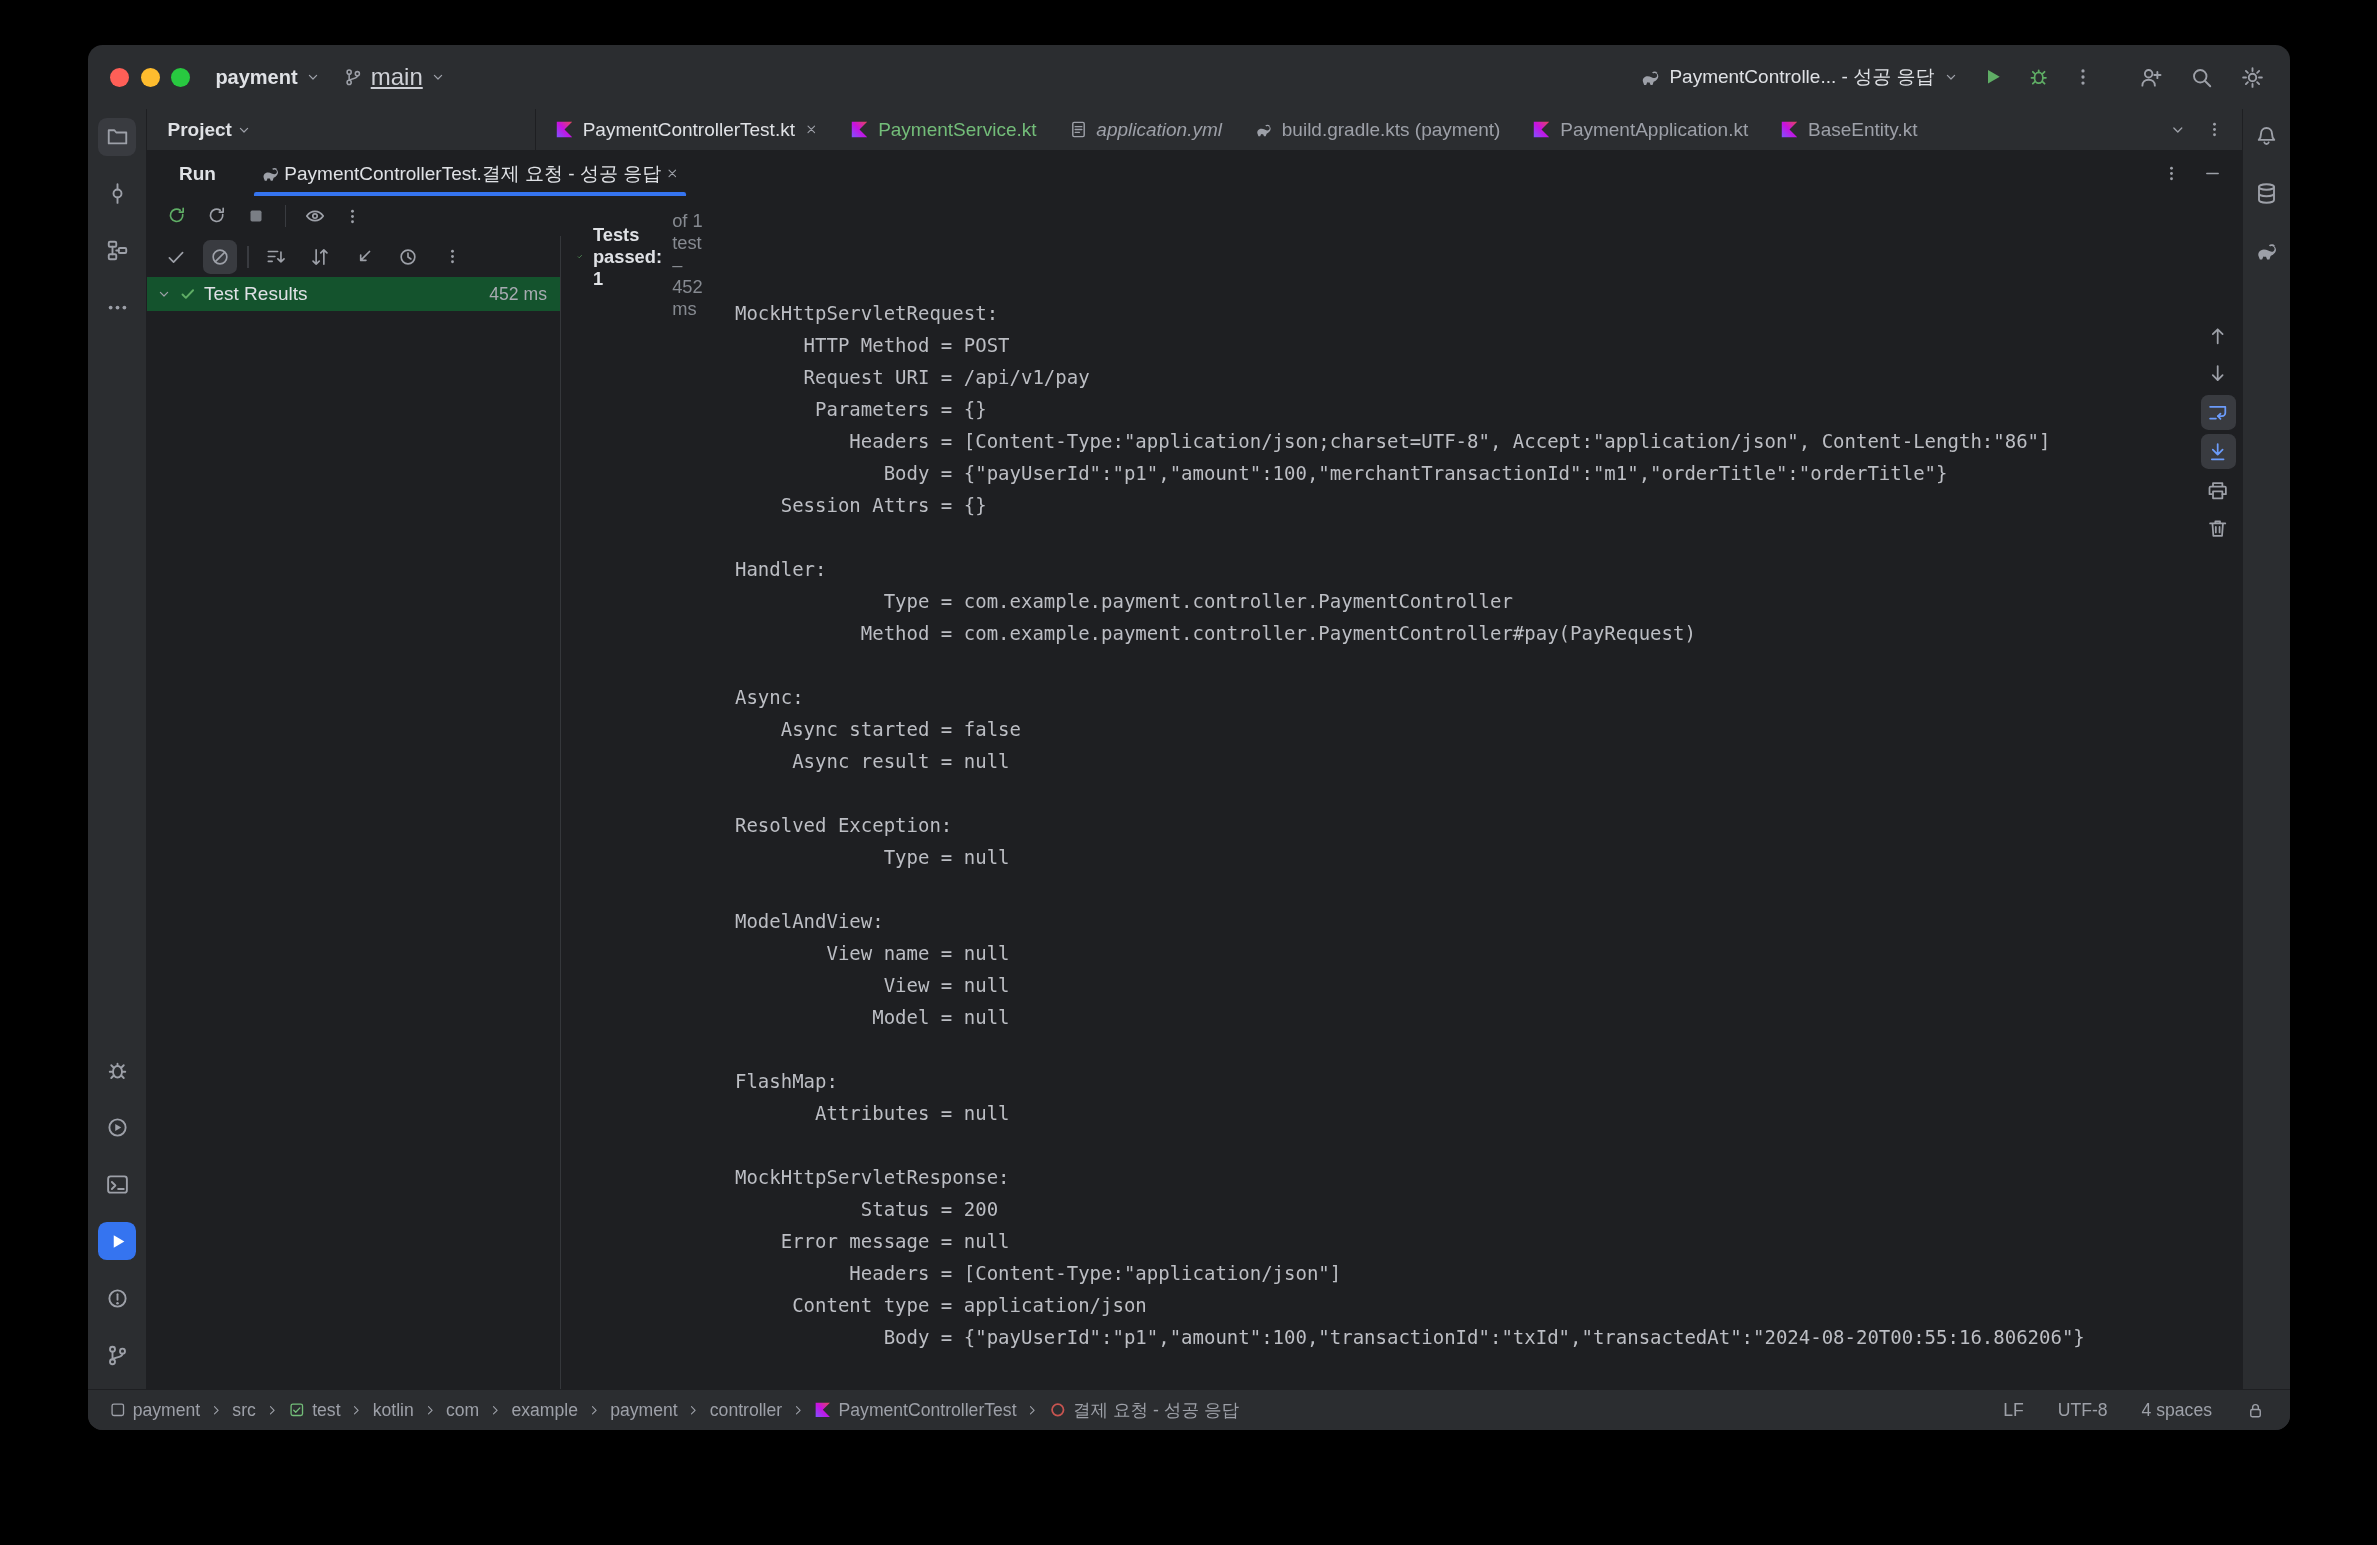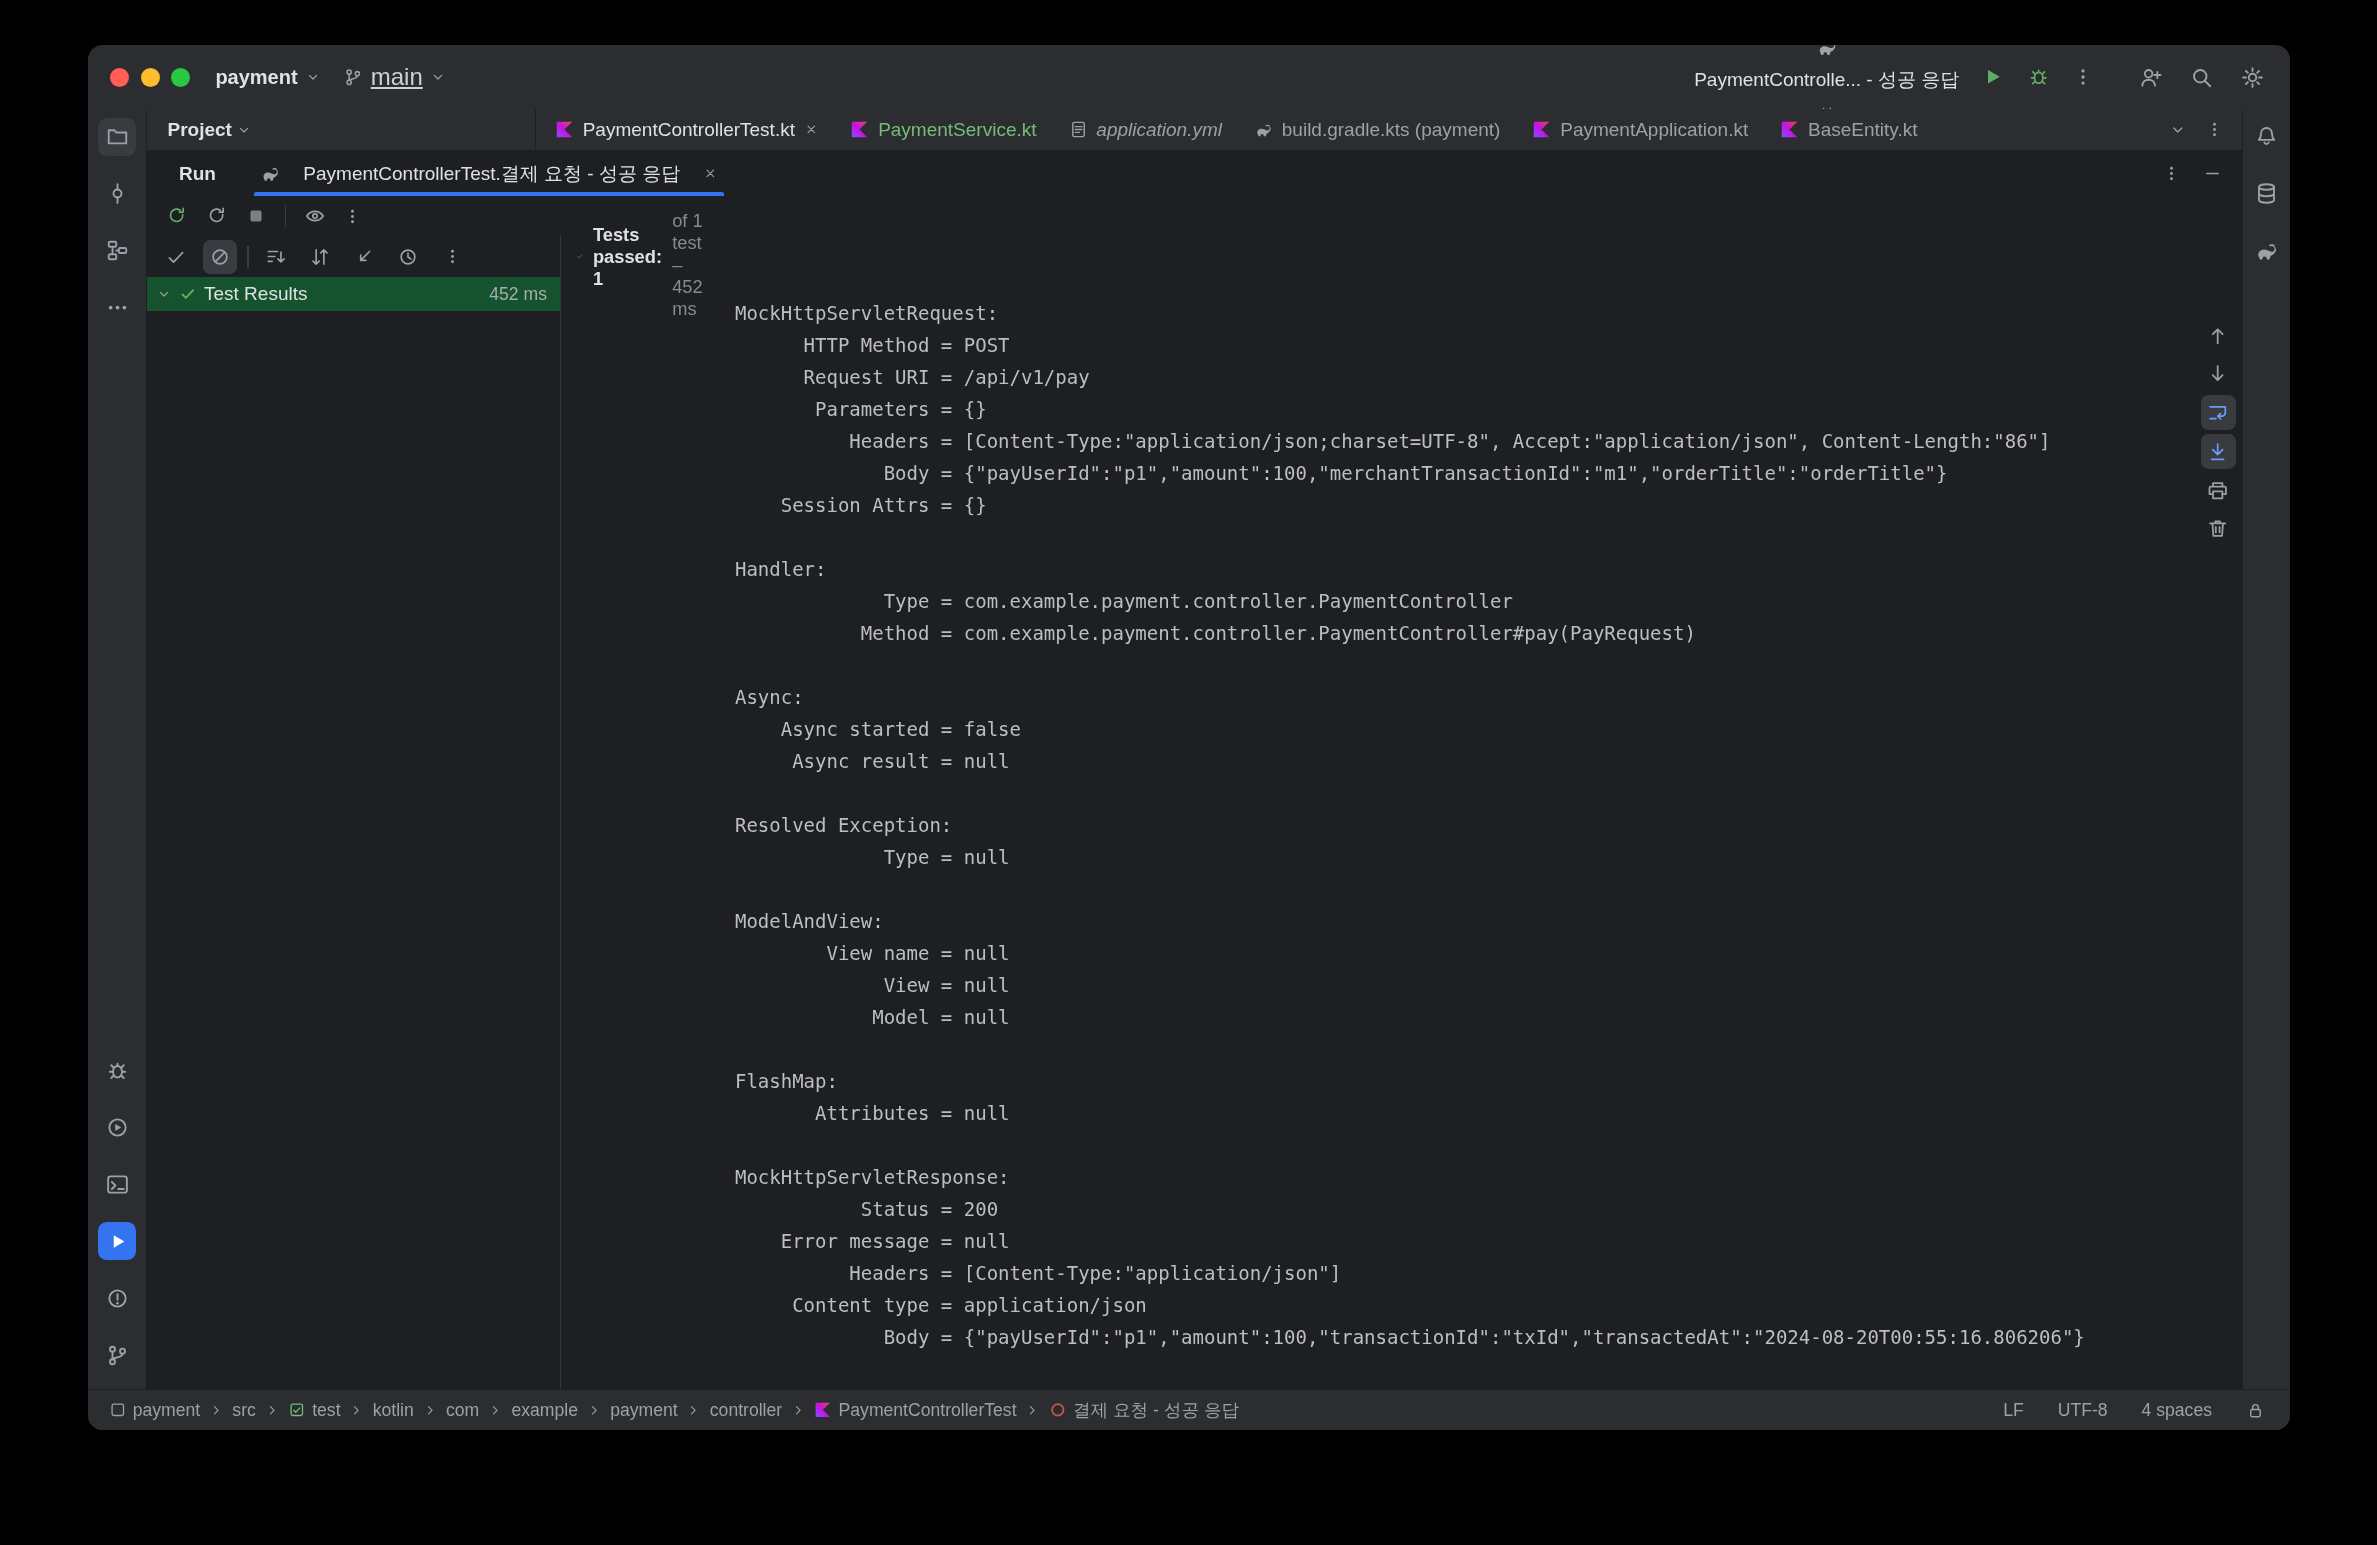--- a/index.html
+++ b/index.html
@@ -18,21 +18,21 @@
 
   
   .titlebar{height:64px;flex:0 0 64px;display:flex;align-items:center;padding:0 25px 0 22px;}
   .traffic{display:flex;gap:11.7px;margin-right:25px;}
   .light{width:19px;height:19px;border-radius:50%;}
   .light.red{background:#ff5f57}.light.yellow{background:#febc2e}.light.green{background:#28c840}
   .tb-group{display:flex;align-items:center;gap:7.3px;color:#dfe1e5;font-size:20px;}
   .tb-group .name{font-weight:600;}
   .tb-branch{margin-left:22px;color:#ced0d6;font-size:24px;font-weight:400;text-decoration:underline;}
   .tb-right{margin-left:auto;display:flex;align-items:center;gap:22px;}
-  .tb-runconfig{display:flex;align-items:center;gap:8.8px;color:#dfe1e5;font-size:19px;flex-direction:column;}
+  .tb-runconfig{display:flex;align-items:center;gap:8.8px;color:#dfe1e5;font-size:19px;}
   .tb-tools{display:flex;align-items:center;gap:26px;margin-left:22px;}
 
   
   .main{flex:1;display:flex;min-height:0;}
   .stripe{width:59px;flex:0 0 59px;background:#2b2d30;display:flex;flex-direction:column;align-items:center;gap:19px;padding:8.8px 0 14.6px;}
   .stripe.left{border-right:0.7px solid #1e1f22;}
   .stripe.right{width:48px;flex:0 0 48px;border-left:0.7px solid #1e1f22;}
   .stripe-btn{width:38px;height:38px;border-radius:8.8px;display:flex;align-items:center;justify-content:center;}
   .stripe-btn.open{background:#393b40;}
   .stripe-btn.active-run{background:#3574f0;}
@@ -46,21 +46,21 @@
   .tab{display:flex;align-items:center;gap:8.8px;height:100%;padding:0 16px;font-size:19px;color:#9da0a8;white-space:nowrap;}
   .tab.active{color:#dfe1e5;}
   .lbl.added{color:#73bd79;}
   .lbl.italic{font-style:italic;}
   .tabs-end{margin-left:auto;display:flex;gap:19px;align-items:center;}
 
   
   .runwin{flex:1;background:#1e1f22;display:flex;flex-direction:column;min-height:0;}
   .run-header{height:45px;flex:0 0 45px;display:flex;align-items:center;padding:0 20.5px 0 32px;}
   .run-label{font-size:19px;font-weight:600;color:#dfe1e5;margin-right:38px;}
-  .run-tab{position:relative;height:100%;display:flex;align-items:center;gap:23px;padding:0 5.9px;color:#dfe1e5;font-size:19px;white-space:nowrap;}
+  .run-tab{position:relative;height:100%;display:flex;align-items:center;gap:4px;padding:0 5.9px;color:#dfe1e5;font-size:19px;white-space:nowrap;}
   .run-tab::after{content:"";position:absolute;left:0;right:0;bottom:0;height:4.4px;background:#3574f0;border-radius:2.2px 2.2px 0 0;}
   .run-actions{margin-left:auto;display:flex;align-items:center;gap:22px;}
   .run-toolbar{height:40px;flex:0 0 40px;display:flex;align-items:center;gap:17.6px;padding-left:19px;}
   .vsep{width:1.5px;height:22px;background:#393b40;}
   .run-body{flex:1;display:flex;min-height:0;}
 
   .tests-panel{width:414px;flex:0 0 414px;display:flex;flex-direction:column;border-right:0.7px solid #35373b;}
   .tests-toolbar{height:41px;flex:0 0 41px;display:flex;align-items:center;gap:10.2px;padding-left:11.7px;}
   .tbtn{width:34px;height:34px;border-radius:7.3px;display:flex;align-items:center;justify-content:center;}
   .tbtn.active{background:#393b40;}

